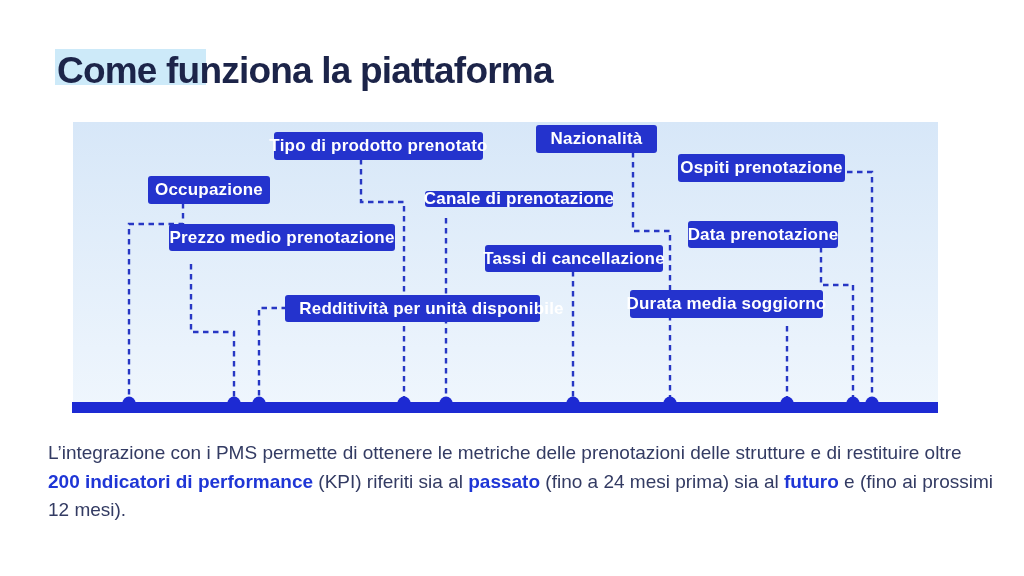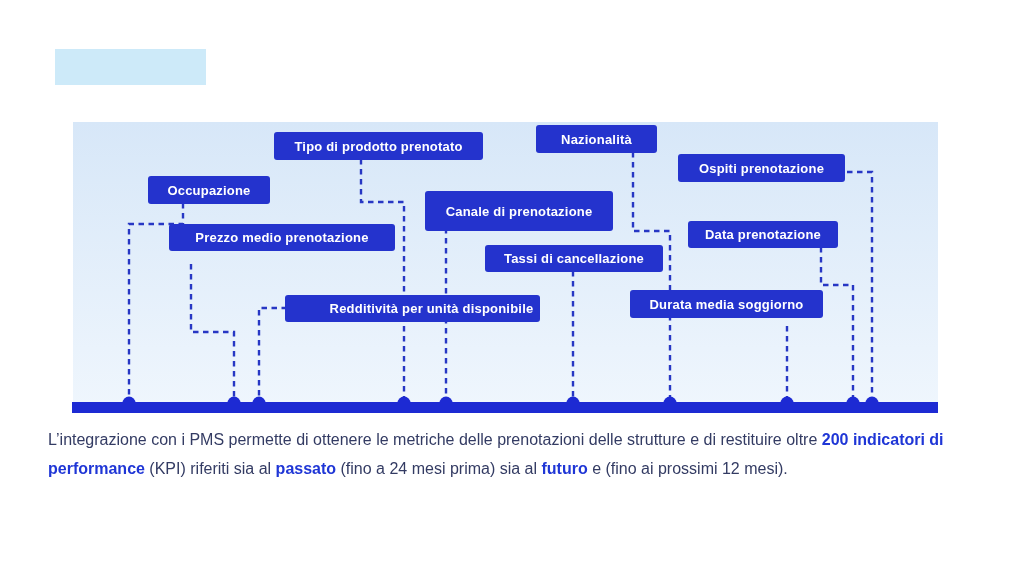--- a/index.html
+++ b/index.html
@@ -30,34 +30,35 @@
   .diagram-bg{
     position:absolute;left:73px;top:122px;width:865px;height:285px;
     background:linear-gradient(180deg,var(--bg-top) 0%,var(--bg-bottom) 100%);
   }
   .connector-svg{
     position:absolute;left:0;top:0;width:1024px;height:576px;pointer-events:none;
   }
   .kpi-box{
     position:absolute;display:flex;align-items:center;justify-content:center;
     background:var(--accent-blue);color:#ffffff;
-    font-size:13px;font-weight:700;letter-spacing:0.2px;
+    font-size:17px;font-weight:700;letter-spacing:0.2px;
     border-radius:3px;white-space:nowrap;box-sizing:border-box;padding:0 6px;
   }
   .body-text{
-    position:absolute;left:48px;top:426px;width:950px;margin:0;
-    font-size:16px;line-height:28.5px;color:var(--body-text);
+    position:absolute;left:48px;top:439px;width:950px;margin:0;
+    font-size:19px;line-height:28.5px;color:var(--body-text);
   }
   .body-text .b{color:var(--bold-blue);font-weight:700;}
 </style>
 </head>
 <body>
 
 <div class="slide">
   <div class="title-highlight"></div>
+  <h1 class="title">Come funziona la piattaforma</h1>
 
   <div class="diagram-bg"></div>
   <svg id="connector-svg" class="connector-svg" viewBox="0 0 1024 576">
       <polyline points="183,203 183,224 129,224 129,401" fill="none" stroke="#2737c4" stroke-width="2.4" stroke-dasharray="5.5 4.5"></polyline>
       <polyline points="361,159 361,202 404,202 404,401" fill="none" stroke="#2737c4" stroke-width="2.4" stroke-dasharray="5.5 4.5"></polyline>
       <polyline points="191,264 191,332 234,332 234,401" fill="none" stroke="#2737c4" stroke-width="2.4" stroke-dasharray="5.5 4.5"></polyline>
       <polyline points="287,308 259,308 259,401" fill="none" stroke="#2737c4" stroke-width="2.4" stroke-dasharray="5.5 4.5"></polyline>
       <polyline points="446,218 446,401" fill="none" stroke="#2737c4" stroke-width="2.4" stroke-dasharray="5.5 4.5"></polyline>
       <polyline points="573,271 573,401" fill="none" stroke="#2737c4" stroke-width="2.4" stroke-dasharray="5.5 4.5"></polyline>
       <polyline points="633,152 633,231 670,231 670,401" fill="none" stroke="#2737c4" stroke-width="2.4" stroke-dasharray="5.5 4.5"></polyline>
@@ -74,21 +75,21 @@
       <circle cx="787" cy="403" r="6.5" fill="#1d2ad3"></circle>
       <circle cx="853" cy="403" r="6.5" fill="#1d2ad3"></circle>
       <circle cx="872" cy="403" r="6.5" fill="#1d2ad3"></circle>
       <rect x="72" y="402" width="866" height="11" fill="#1d2ad3"></rect>
     </svg>
   <div id="labels">
       <div class="kpi-box" style="left: 274px; top: 132px; width: 209px; height: 28px;">Tipo di prodotto prenotato</div>
       <div class="kpi-box" style="left: 536px; top: 125px; width: 121px; height: 28px;">Nazionalità</div>
       <div class="kpi-box" style="left: 148px; top: 176px; width: 122px; height: 28px;">Occupazione</div>
       <div class="kpi-box" style="left: 678px; top: 154px; width: 167px; height: 28px; text-align: center;">Ospiti prenotazione</div>
-      <div class="kpi-box" style="left: 425px; top: 191px; width: 188px; height: 40px;">Canale di prenotazione</div>
+      <div class="kpi-box" style="left: 425px; top: 191px; width: 188px; height: 16px;">Canale di prenotazione</div>
       <div class="kpi-box" style="left: 688px; top: 221px; width: 150px; height: 27px;">Data prenotazione</div>
       <div class="kpi-box" style="left: 169px; top: 224px; width: 226px; height: 27px;">Prezzo medio prenotazione</div>
       <div class="kpi-box" style="left: 485px; top: 245px; width: 178px; height: 27px;">Tassi di cancellazione</div>
       <div class="kpi-box" style="left: 285px; top: 295px; width: 255px; height: 27px; padding-left: 44px;">Redditività per unità disponibile</div>
       <div class="kpi-box" style="left: 630px; top: 290px; width: 193px; height: 28px; text-align: center;">Durata media soggiorno</div>
     </div>
 
   <p id="paragraph" class="body-text"><span>L’integrazione con i PMS permette di ottenere le metriche delle prenotazioni delle strutture e di restituire oltre </span><span class="b">200 indicatori di performance</span><span> (KPI) riferiti sia al </span><span class="b">passato</span><span> (fino a 24 mesi prima) sia al </span><span class="b">futuro</span><span> e (fino ai prossimi 12 mesi).</span></p>
 </div>
 

